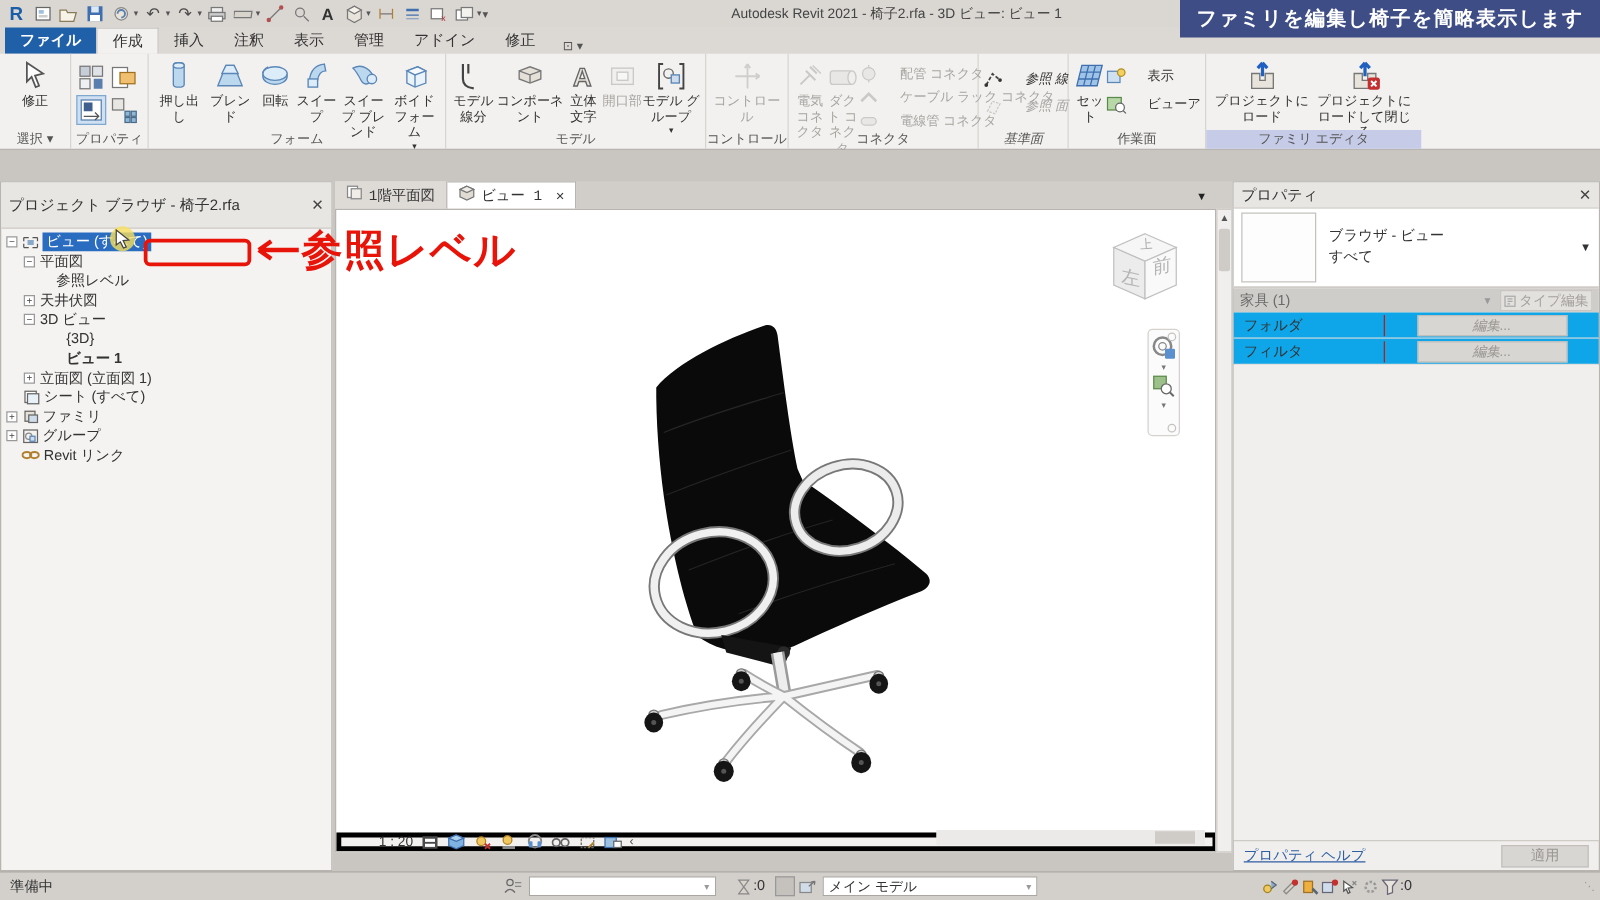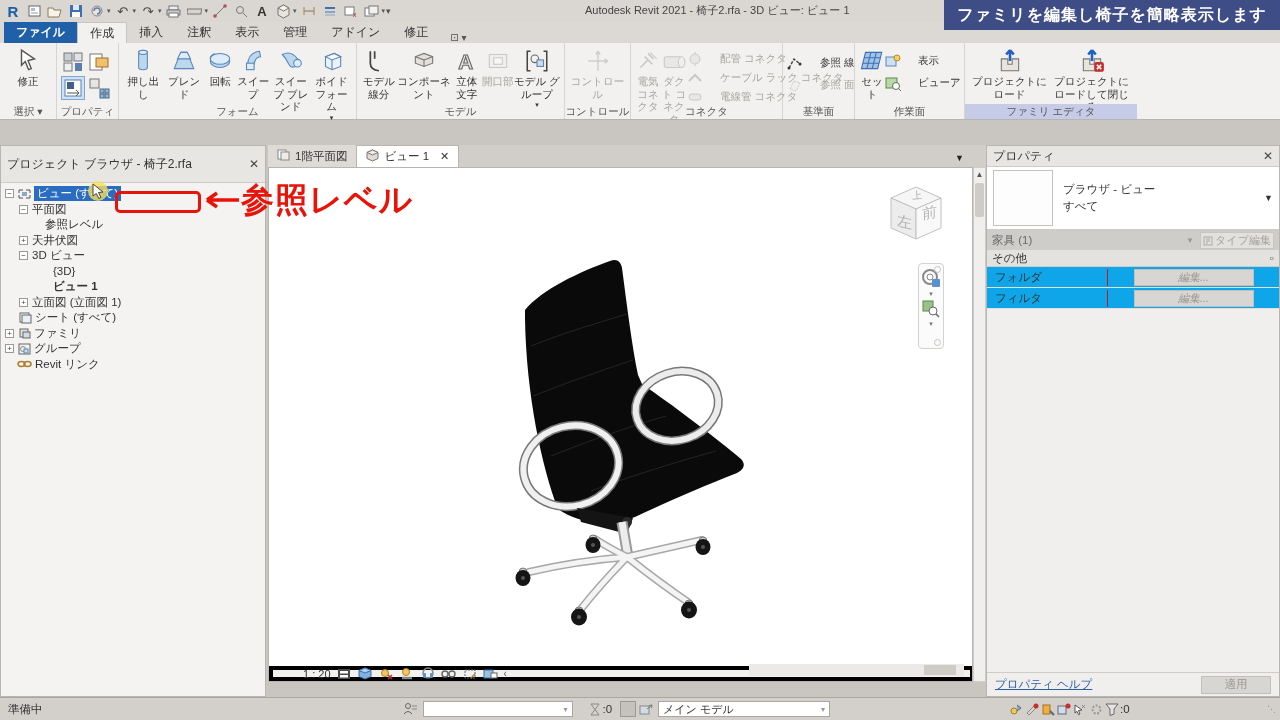--- a/index.html
+++ b/index.html
@@ -58,21 +58,21 @@
   #browser-header .x { margin-left:auto; font-weight:bold; color:#444; }
   .trow { height:15.5px; display:flex; align-items:center; font-size:11.5px; color:#333; white-space:nowrap; }
   .trow .pm { width:9px; height:9px; border:1px solid #999; background:#fff; font-size:8px;
     line-height:7px; text-align:center; color:#444; margin-right:4px; flex:none; }
   .trow .ticon { margin-right:3px; flex:none; display:inline-flex; }
   .trow.sel span.lbl { background:#2a6cbf; color:#fff; padding:0 3px; }
   .trow.bold { font-weight:bold; }
 
   
   #center { position:absolute; left:268px; top:25px; width:718px; height:552px; }
-  #viewtabs { height:22px; background:#d1cec9; display:flex; align-items:flex-start; position:relative; }
+  #viewtabs { height:22px; background:#d1cec9; display:flex; align-items:flex-start; position:relative;font-family:Liberation Mono, monospace; }
   .vtab { height:22px; display:flex; align-items:center; gap:5px; padding:0 9px; font-size:11.5px;
     background:#dedbd7; border-right:1px solid #b8b5b1; color:#333; }
   .vtab.active { background:#fff; border-top:1px solid #b8b5b1; }
   .vtab .x { font-size:11px; color:#333; margin-left:6px; }
   #viewtab-list-arrow { position:absolute; right:22px; bottom:4px; font-size:9px; color:#222; }
   #canvas { position:absolute; top:22px; left:0; width:705px; height:515px; background:#fff;
     border:1px solid #b8b5b1; overflow:hidden; }
   #vscroll { position:absolute; top:22px; right:0; width:13px; height:515px; background:#f0efee;
     border:1px solid #cfccc8; }
   #vscroll .arr { height:14px; text-align:center; font-size:8px; color:#555; line-height:14px; }
@@ -433,21 +433,21 @@
       <div class="smbtn dis">
           <svg class="icon16" viewBox="0 0 16 16">
             <rect x="2" y="5" width="12" height="6" rx="3" fill="#ddd" stroke="#999"></rect>
           </svg>
           <span>電線管 コネクタ</span>
         </div>
     </div>
     <div class="rfoot">コネクタ</div>
   </div>
 
-  <div class="rgroup" style="width:72px;">
+  <div class="rgroup" style="width:72px;font-style:italic;">
     <div style="display:flex;flex-direction:column;gap:4px;padding-top:8px;">
       <div class="smbtn">
           <svg class="icon16" viewBox="0 0 16 16">
             <path d="M2,13 L7,4 L13,9" fill="none" stroke="#444" stroke-width="1.4" stroke-dasharray="3,1.5"></path>
             <circle cx="2" cy="13" r="1.5" fill="#333"></circle>
             <circle cx="13" cy="9" r="1.5" fill="#333"></circle>
           </svg>
           <span>参照 線</span>
         </div>
       <div class="smbtn dis">
@@ -778,24 +778,20 @@
       <span>家具 (1)</span>
       <span class="dd">▼</span>
       <div id="type-edit-btn">
         <svg width="10" height="10" viewBox="0 0 10 10">
             <rect x="1" y="1" width="8" height="8" fill="none" stroke="#aaa"></rect>
             <path d="M3,3 h4 M3,5 h4 M3,7 h2" stroke="#aaa"></path>
           </svg>
         <span>タイプ編集</span>
       </div>
     </div>
-    <div class="sect">
-      <span>その他</span>
-      <span style="margin-left:auto;font-size:8px;color:#888;">¤</span>
-    </div>
     <div class="prow">
       <div class="pl">フォルダ</div>
       <div class="pv">
           <div class="editbtn">編集...</div>
         </div>
     </div>
     <div class="prow">
       <div class="pl">フィルタ</div>
       <div class="pv">
           <div class="editbtn">編集...</div>

